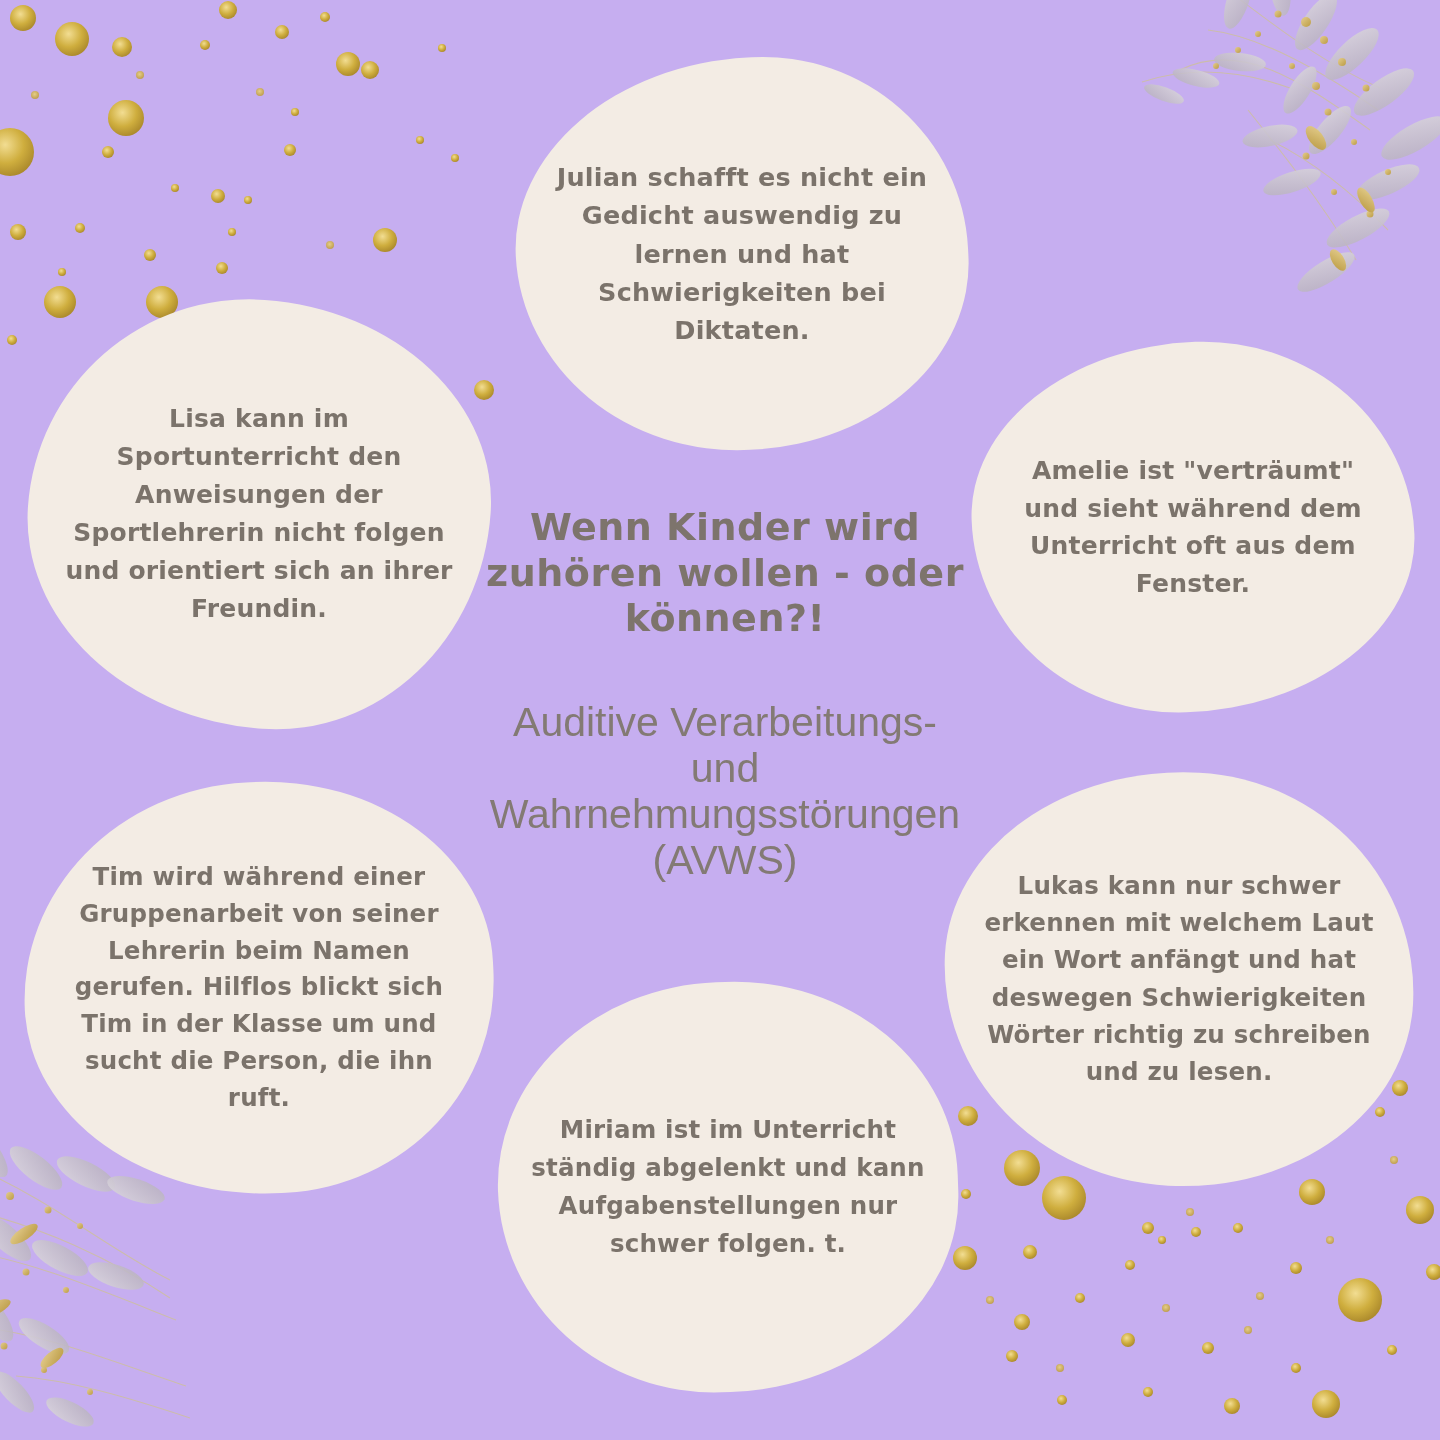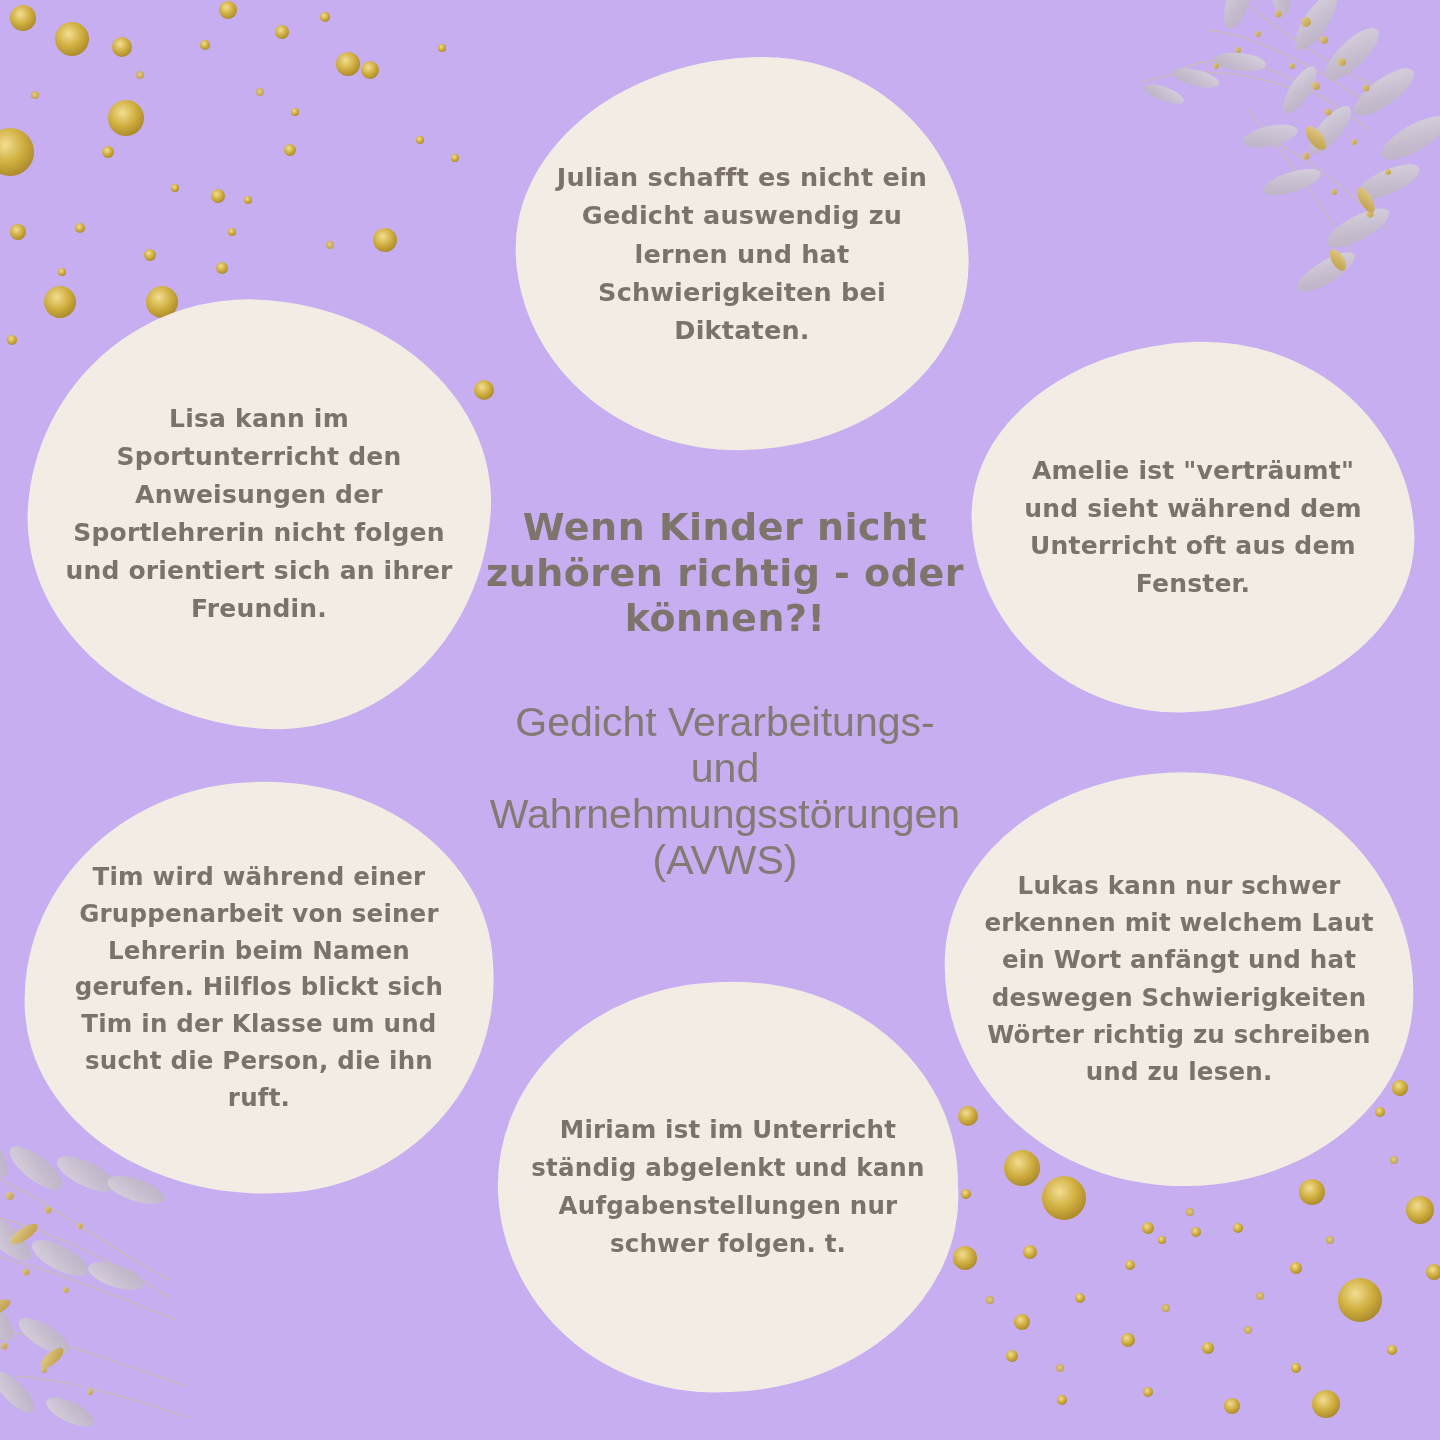--- a/index.html
+++ b/index.html
@@ -337,20 +337,20 @@
 
   <div class="blob" id="blob-lukas">
     <p>Lukas kann nur schwer erkennen mit welchem Laut ein Wort anfängt und hat deswegen Schwierigkeiten Wörter richtig zu schreiben und zu lesen.</p>
   </div>
 
   <div class="blob" id="blob-miriam">
     <p>Miriam ist im Unterricht ständig abgelenkt und kann Aufgabenstellungen nur schwer folgen. t.</p>
   </div>
 
   <div id="center-block">
-    <h1 id="headline">Wenn Kinder nicht zuhören richtig - oder können?!</h1>
-    <div id="subtitle">Gedicht Verarbeitungs-
+    <h1 id="headline">Wenn Kinder wird zuhören wollen - oder können?!</h1>
+    <div id="subtitle">Auditive Verarbeitungs-
 und
 Wahrnehmungsstörungen
 (AVWS)</div>
   </div>
 
 </div>
 
 </body></html>

